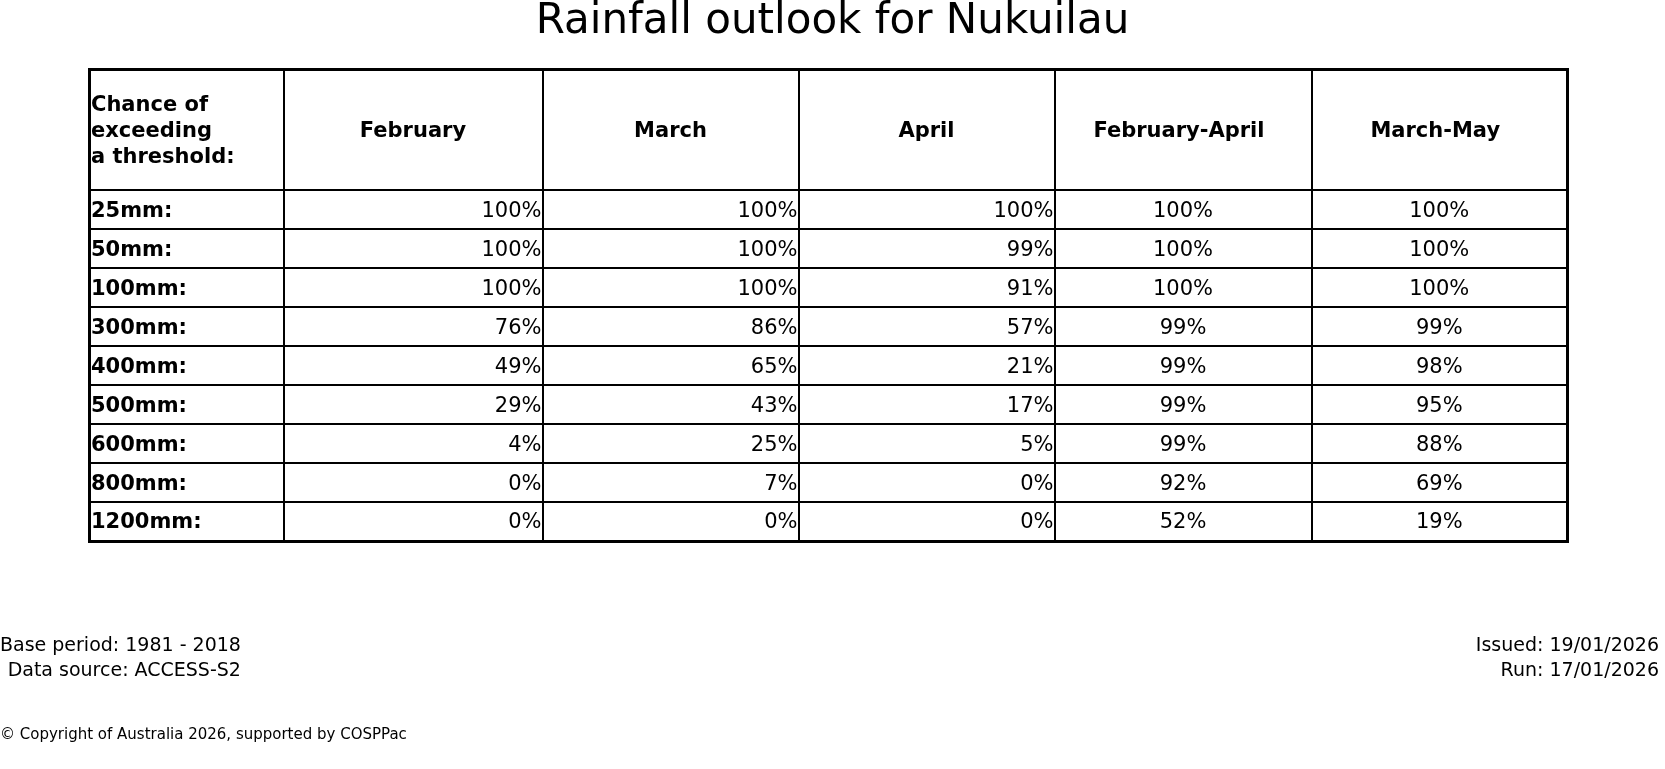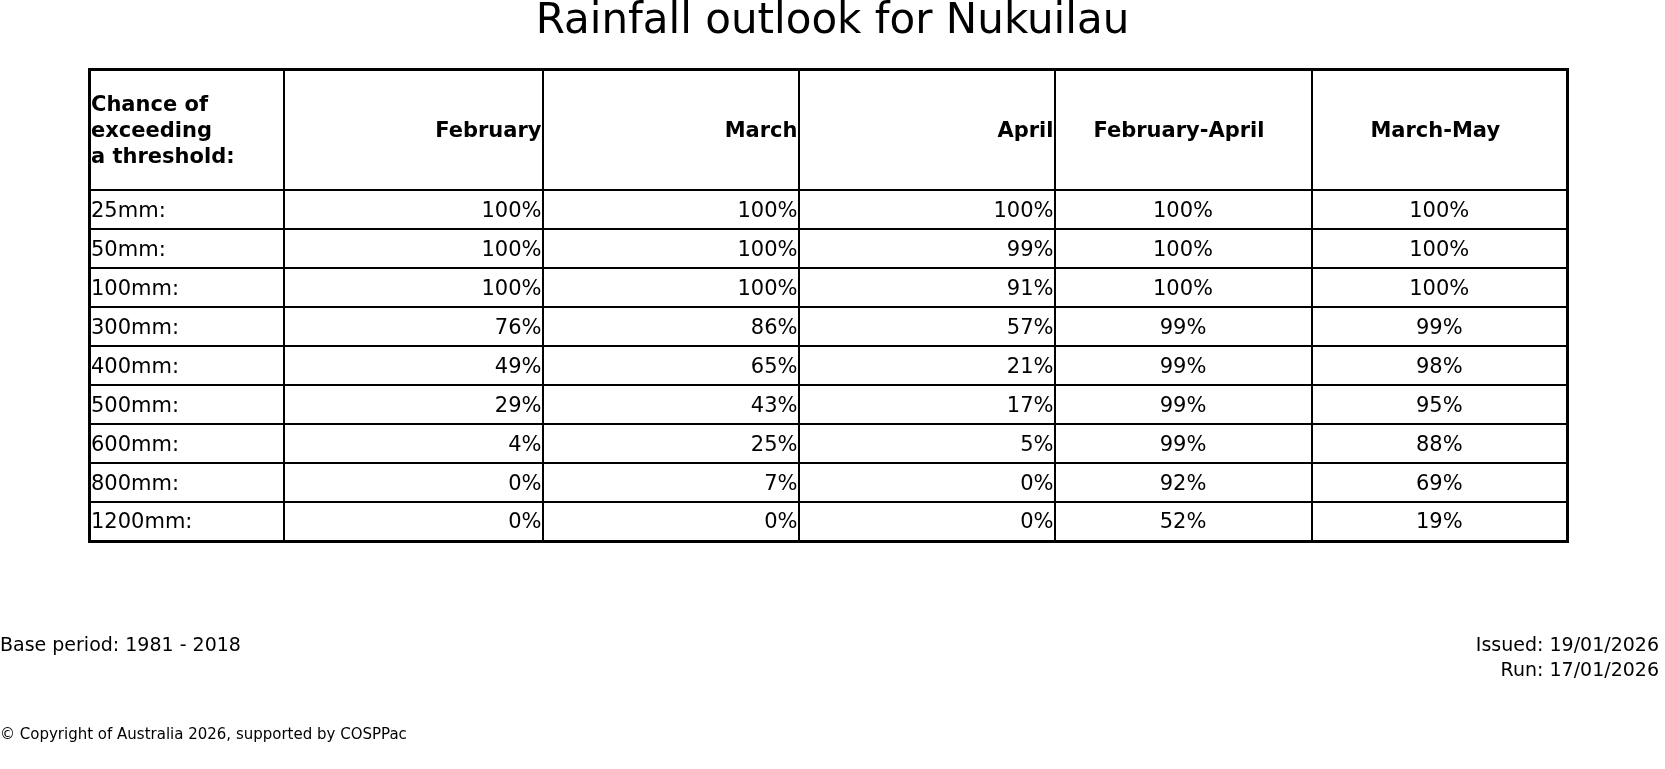--- a/index.html
+++ b/index.html
@@ -55,33 +55,33 @@
   }
   th.corner {
     text-align: left;
     padding: 0 0 0 18px;
     line-height: 26px;
     font-size: 21px;
     vertical-align: middle;
     margin-left: 20px;
   }
   th.monthcol {
-    text-align: right;
+    text-align: center;
     padding-right: 22px;
   }
   th.monthcol.center {
     text-align: center;
     padding-right: 8px;
   }
   tbody tr {
     height: 39px;
   }
   td.rowlabel {
     font-size: 21px;
-    font-weight: normal;
+    font-weight: bold;
     text-align: left;
     padding-left: 18px;
     vertical-align: middle;
   }
   td.val {
     font-size: 21px;
     text-align: right;
     padding-right: 22px;
     vertical-align: middle;
   }
@@ -224,20 +224,21 @@
           <td class="val">0%</td>
           <td class="val center">52%</td>
           <td class="val center">19%</td>
         </tr>
       </tbody>
     </table>
   </div>
 
   <div class="footer-left">
     <div>Base period: 1981 - 2018</div>
+    <div>Data source: ACCESS-S2</div>
   </div>
 
   <div class="footer-right">
     <div>Issued: 19/01/2026</div>
     <div>Run: 17/01/2026</div>
   </div>
 
   <div class="copyright">© Copyright of Australia 2026, supported by COSPPac</div>
 
 </div>

